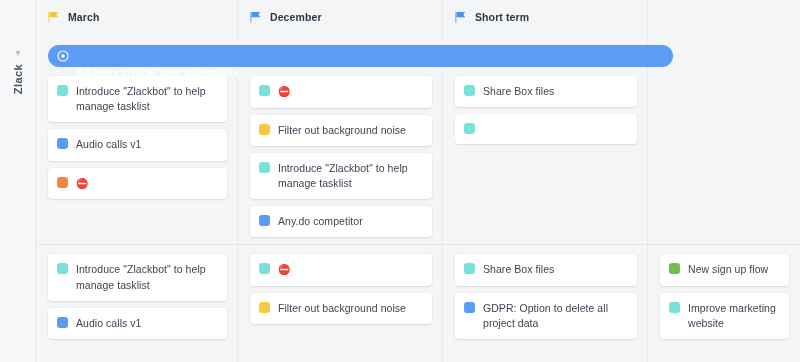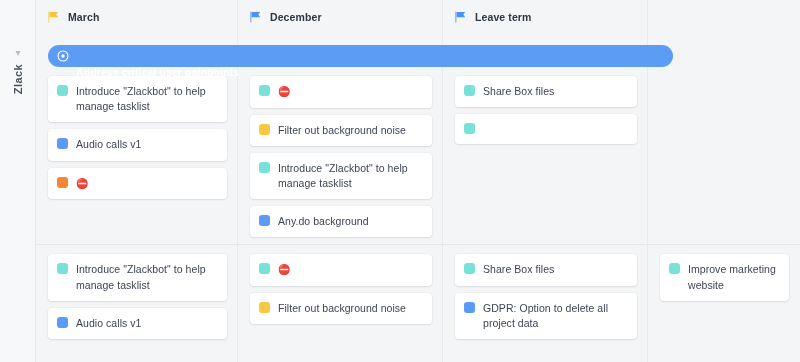--- a/index.html
+++ b/index.html
@@ -202,21 +202,21 @@
           </span>
           <span class="col-head-label">December</span>
         </div>
         <div class="col-head" style="width: 152px;">
           <span>
             <svg class="flag-icon" width="11" height="12" viewBox="0 0 11 12" aria-hidden="true">
               <rect x="0" y="0.5" width="1.6" height="11" rx="0.6" fill="#4b92f5" opacity="0.55"></rect>
               <path d="M1.6 1 H10.2 L8.3 3.6 L10.2 6.2 H1.6 Z" fill="#4b92f5"></path>
             </svg>
           </span>
-          <span class="col-head-label">Leave term</span>
+          <span class="col-head-label">Short term</span>
         </div>
       </div>
 
     <div id="lanes">
         <div class="lane">
           <div class="lane-bar" style="width: 625px;">
             <span>
               <svg class="goal-icon" width="12" height="12" viewBox="0 0 12 12" aria-hidden="true">
                 <circle cx="6" cy="6" r="5" fill="none" stroke="#ffffff" stroke-width="1.1"></circle>
                 <circle cx="6" cy="6" r="1.7" fill="#ffffff"></circle>
@@ -247,21 +247,21 @@
               <div class="card">
                 <span class="card-dot" style="background: rgb(251, 199, 64);"></span>
                 <span class="card-text">Filter out background noise</span>
               </div>
               <div class="card">
                 <span class="card-dot" style="background: rgb(121, 226, 216);"></span>
                 <span class="card-text">Introduce "Zlackbot" to help manage tasklist</span>
               </div>
               <div class="card">
                 <span class="card-dot" style="background: rgb(91, 155, 248);"></span>
-                <span class="card-text">Any.do background</span>
+                <span class="card-text">Any.do competitor</span>
               </div>
             </div>
             <div class="lane-col" style="width: 205px;">
               <div class="card">
                 <span class="card-dot" style="background: rgb(121, 226, 216);"></span>
                 <span class="card-text">Share Box files</span>
               </div>
               <div class="card">
                 <span class="card-dot" style="background: rgb(121, 226, 216);"></span>
               </div>
@@ -296,20 +296,24 @@
                 <span class="card-dot" style="background: rgb(121, 226, 216);"></span>
                 <span class="card-text">Share Box files</span>
               </div>
               <div class="card">
                 <span class="card-dot" style="background: rgb(91, 155, 248);"></span>
                 <span class="card-text">GDPR: Option to delete all project data</span>
               </div>
             </div>
             <div class="lane-col" style="width: 152px;">
               <div class="card">
+                <span class="card-dot" style="background: rgb(111, 192, 74);"></span>
+                <span class="card-text">New sign up flow</span>
+              </div>
+              <div class="card">
                 <span class="card-dot" style="background: rgb(121, 226, 216);"></span>
                 <span class="card-text">Improve marketing website</span>
               </div>
             </div>
           </div>
         </div>
       </div>
 
   </div>
 </div>

